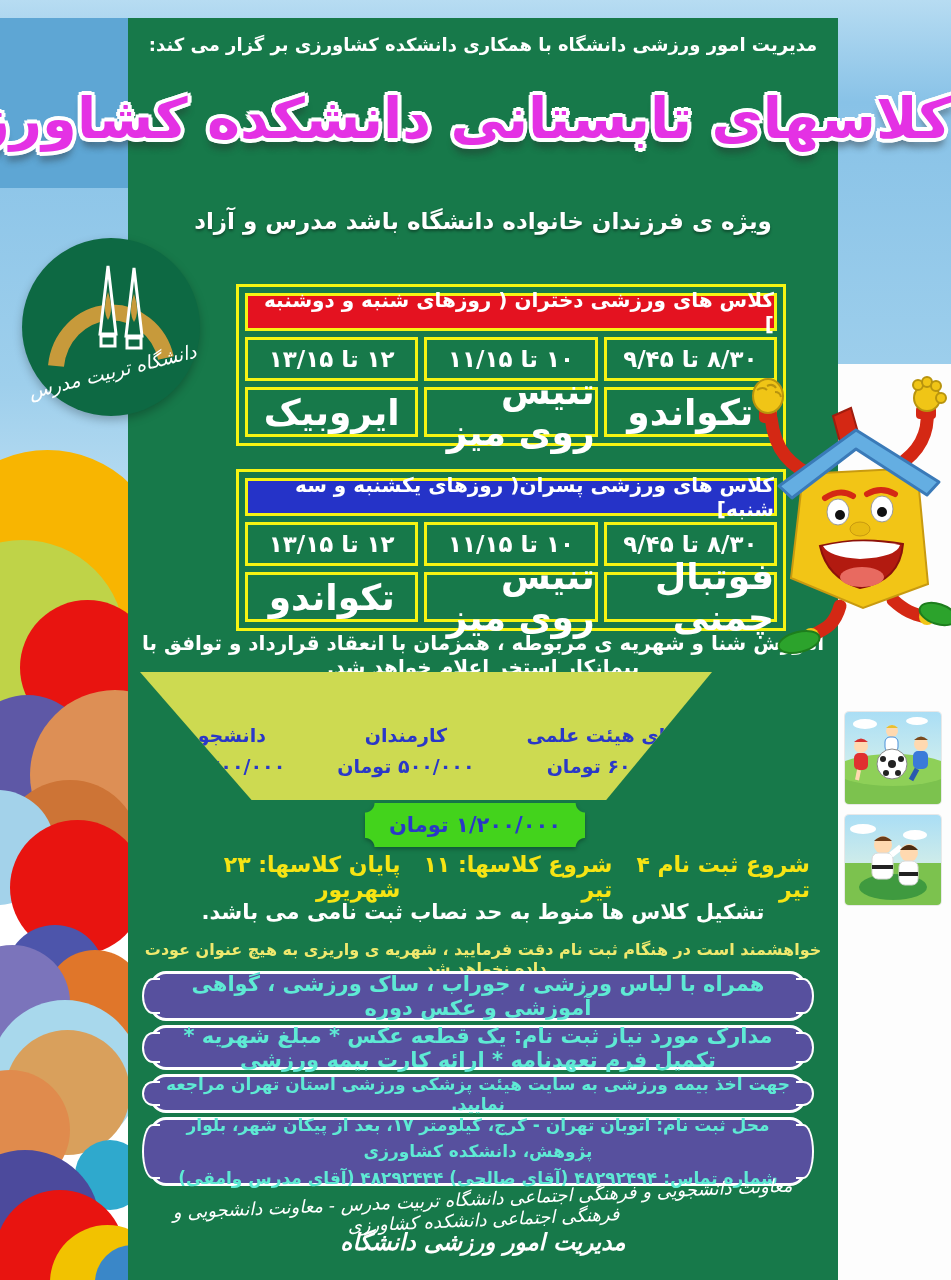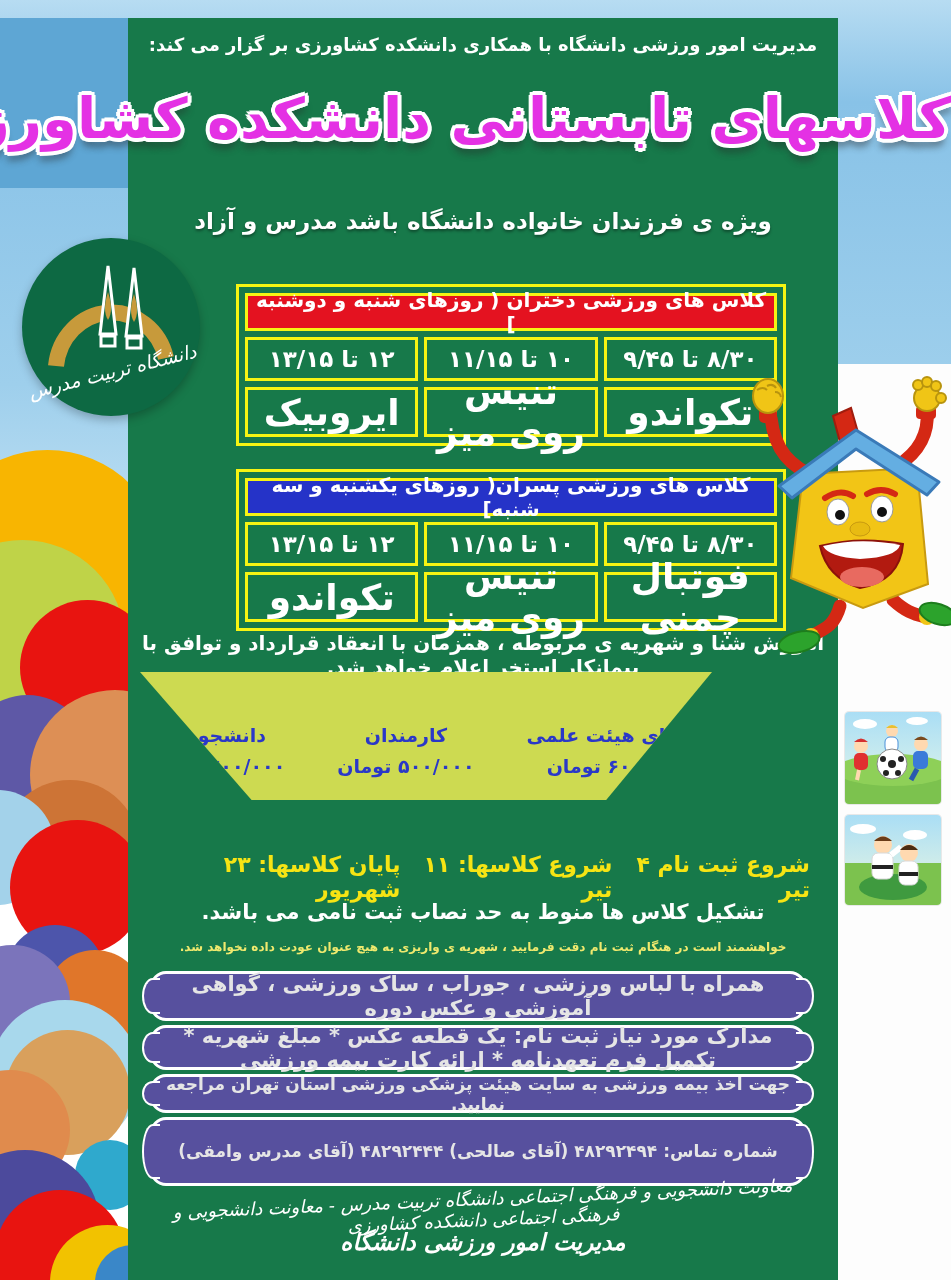--- a/index.html
+++ b/index.html
@@ -27,21 +27,21 @@
     text-shadow:0 2px 3px rgba(0,0,0,.4);}
   
   .logo{left:22px;top:238px;width:178px;height:178px;border-radius:50%;background:#0d6943;z-index:5;
     box-shadow:0 4px 10px rgba(0,0,0,.25);}
   
   .sched{width:550px;left:236px;z-index:3;border:3px solid #f6f413;padding:6px;box-sizing:border-box;
     display:grid;grid-template-columns:repeat(3,1fr);gap:6px;}
   .sched.girls{top:284px;}
   .sched.boys{top:469px;}
   .tcell{border:3px solid #f6f413;display:flex;align-items:center;justify-content:center;
-    color:#fff;font-weight:bold;text-align:center;}
+    color:#fff;font-weight:bold;}
   .thead{grid-column:1 / -1;height:32px;font-size:20px;}
   .girls .thead{background:#e41220;}
   .boys .thead{background:#2533c8;}
   .ttime{height:38px;font-size:23px;}
   .tclass{height:44px;font-size:36px;}
   
   .swim-note{left:130px;top:631px;width:706px;text-align:center;color:#fff;font-size:20px;font-weight:bold;z-index:3;}
   
   .trap{left:140px;top:672px;width:572px;height:128px;background:#cdda51;z-index:3;
     clip-path:polygon(0 0,100% 0,81.5% 100%,19.5% 100%);}
@@ -54,24 +54,24 @@
   .badge{background:
       radial-gradient(circle at 0 0,transparent 9px,#43d31c 10px) 0 0/51% 51% no-repeat,
       radial-gradient(circle at 100% 0,transparent 9px,#43d31c 10px) 100% 0/51% 51% no-repeat,
       radial-gradient(circle at 0 100%,transparent 9px,#43d31c 10px) 0 100%/51% 51% no-repeat,
       radial-gradient(circle at 100% 100%,transparent 9px,#43d31c 10px) 100% 100%/51% 51% no-repeat;
     color:#2a38c8;font-size:21px;font-weight:bold;padding:10px 24px;filter:drop-shadow(0 2px 2px rgba(0,0,0,.3));}
   
   .dates{left:150px;top:852px;width:660px;display:flex;justify-content:space-between;z-index:3;
     color:#f6e414;font-size:22px;font-weight:bold;}
   .quorum{left:148px;top:900px;width:670px;text-align:center;color:#fff;font-size:21px;font-weight:bold;z-index:3;}
-  .refund{left:140px;top:940px;width:686px;text-align:center;color:#efe96e;font-size:12px;font-weight:bold;z-index:3;}
+  .refund{left:140px;top:940px;width:686px;text-align:center;color:#efe96e;font-size:16px;font-weight:bold;z-index:3;}
   
   .ribbon{left:150px;width:656px;background:#57509e;border:3px solid #fff;border-radius:16px;z-index:3;
-    display:flex;flex-direction:column;align-items:center;justify-content:center;color:#e5e5e5;font-weight:bold;
+    display:flex;flex-direction:column;align-items:center;justify-content:center;color:#5eead4;font-weight:bold;
     box-sizing:border-box;text-align:center;}
   .ribbon::before,.ribbon::after{content:"";position:absolute;top:4px;bottom:4px;width:16px;
     border:2px solid #fff;background:#57509e;z-index:-1;}
   .ribbon::before{right:-11px;border-left:none;border-radius:0 60% 60% 0 / 0 50% 50% 0;}
   .ribbon::after{left:-11px;border-right:none;border-radius:60% 0 0 60% / 50% 0 0 50%;}
   .r1{top:971px;height:50px;font-size:21px;}
   .r2{top:1025px;height:45px;font-size:21px;}
   .r3{top:1074px;height:39px;font-size:17px;justify-content:center;}
   .r4{top:1117px;height:69px;font-size:17px;line-height:1.55;}
   
@@ -168,20 +168,21 @@
         <div class="fee-amount">۵۰۰/۰۰۰ تومان</div>
       </div>
       <div class="fee-col">
         <div>دانشجویان</div>
         <div class="fee-amount">۴۰۰/۰۰۰ تومان</div>
       </div>
     </div>
   </div>
 
   <div class="abs badges">
+    <div class="badge">۱/۲۰۰/۰۰۰ تومان</div>
   </div>
 
   <div class="abs dates">
     <span>شروع ثبت نام ۴ تیر</span>
     <span>شروع کلاسها:  ۱۱ تیر</span>
     <span>پایان کلاسها: ۲۳ شهریور</span>
   </div>
 
   <div class="abs quorum">تشکیل کلاس ها منوط به حد نصاب ثبت نامی می باشد.</div>
   <div class="abs refund">خواهشمند است در هنگام ثبت نام دقت فرمایید ، شهریه ی واریزی به هیچ عنوان عودت داده نخواهد شد.</div>
@@ -189,20 +190,21 @@
   <div class="abs ribbon r1">
     <span>همراه با لباس ورزشی ، جوراب ، ساک ورزشی ، گواهی آموزشی و عکس دوره</span>
   </div>
   <div class="abs ribbon r2">
     <span>مدارک مورد نیاز ثبت نام: یک قطعه عکس * مبلغ شهریه * تکمیل فرم تعهدنامه * ارائه کارت بیمه ورزشی</span>
   </div>
   <div class="abs ribbon r3">
     <span>جهت اخذ بیمه ورزشی به سایت هیئت پزشکی ورزشی استان تهران مراجعه نمایید.</span>
   </div>
   <div class="abs ribbon r4">
+    <span>محل ثبت نام: اتوبان تهران - کرج، کیلومتر ۱۷، بعد از پیکان شهر، بلوار پژوهش، دانشکده کشاورزی</span>
     <span>شماره تماس: ۴۸۲۹۲۴۹۴ (آقای صالحی) ۴۸۲۹۲۴۴۴ (آقای مدرس وامقی)</span>
   </div>
 
   <div class="abs footer1">معاونت دانشجویی و فرهنگی اجتماعی دانشگاه تربیت مدرس - معاونت دانشجویی و فرهنگی اجتماعی دانشکده کشاورزی</div>
   <div class="abs footer2">مدیریت امور ورزشی دانشگاه</div>
 
   <svg class="abs mascot" viewBox="0 0 205 290">
 
     <path d="M26,62 C30,95 45,110 72,122" fill="none" stroke="#d42814" stroke-width="13" stroke-linecap="round"></path>
     <g>

